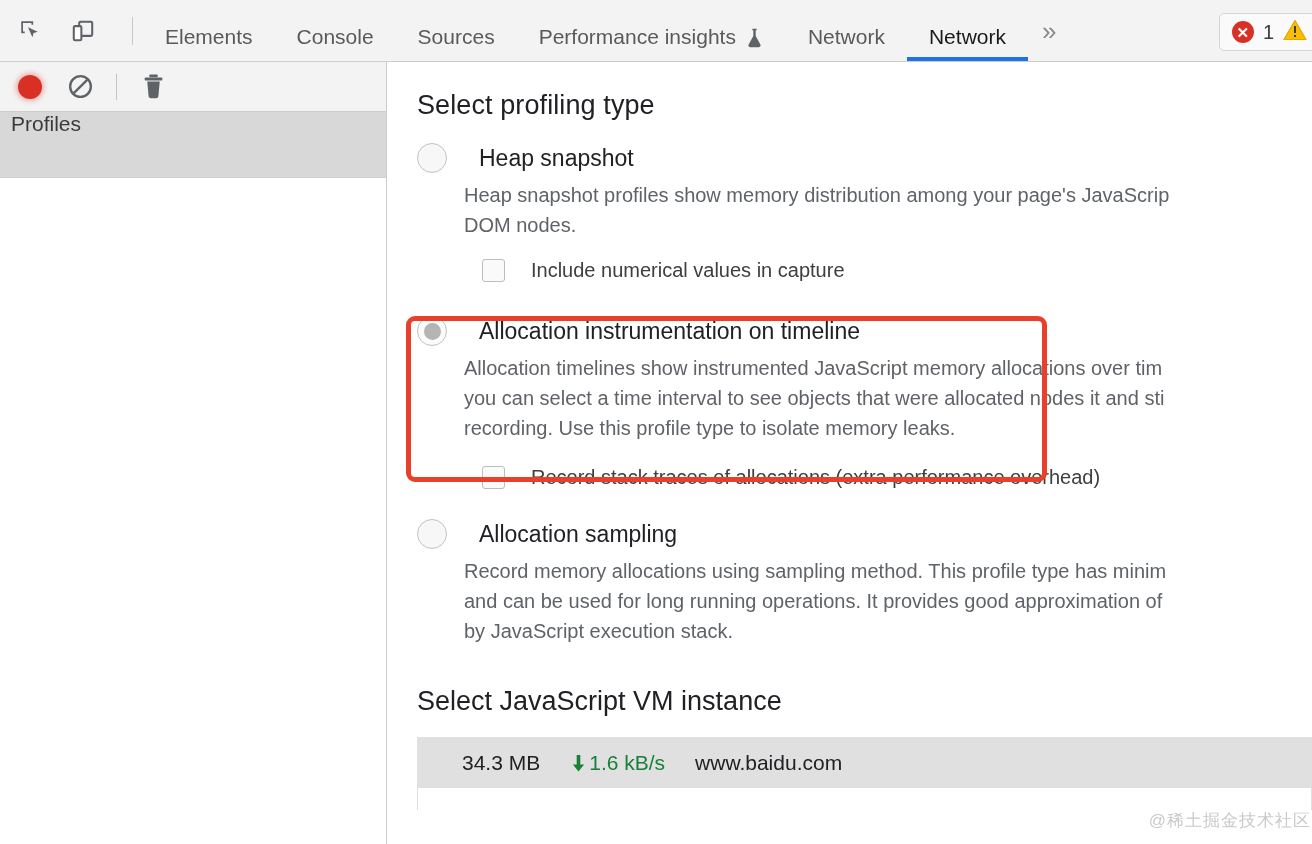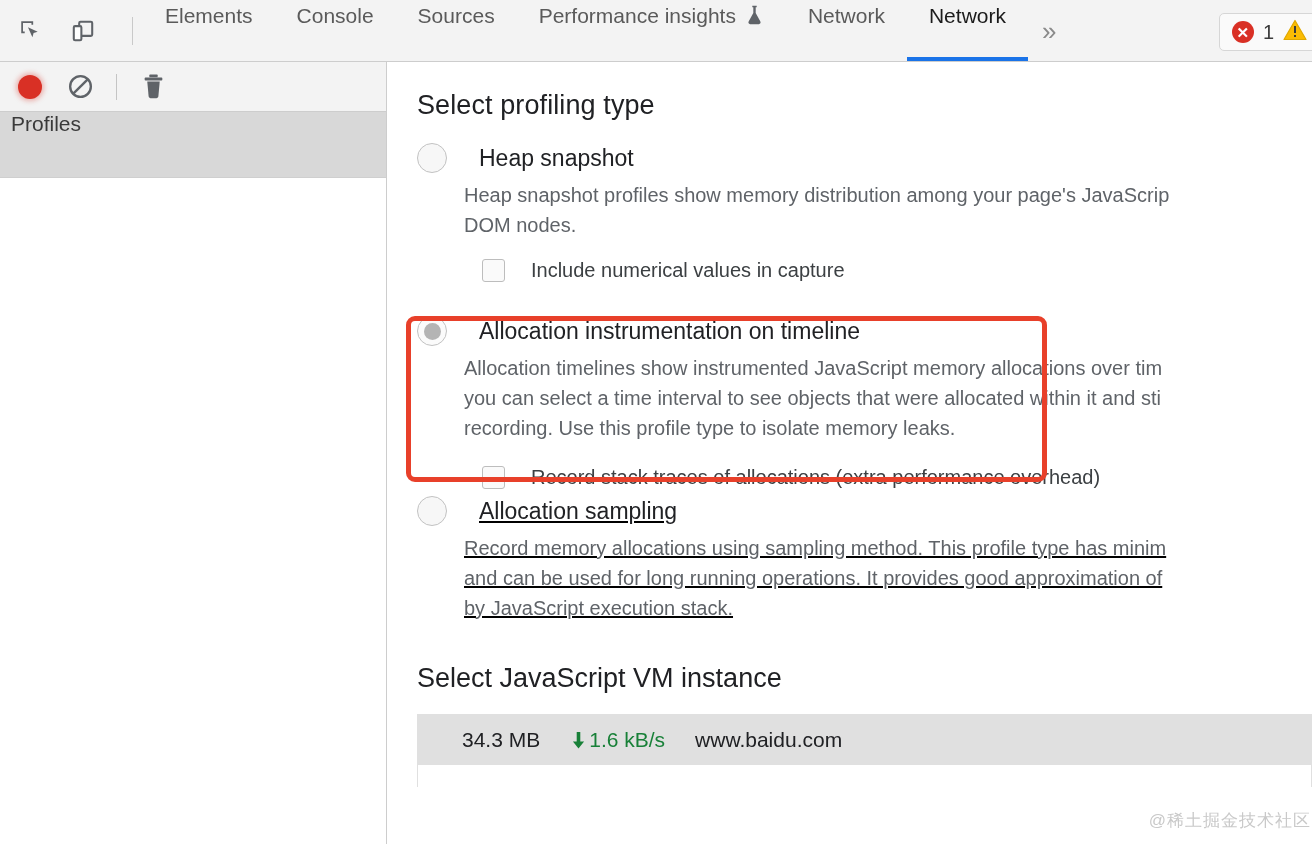--- a/index.html
+++ b/index.html
@@ -61,23 +61,23 @@
   .tab-strip {
     display: flex;
     align-items: stretch;
     flex: 1;
     min-width: 0;
   }
 
   .tab {
     position: relative;
     display: flex;
-    align-items: flex-start;
+    align-items: flex-end;
     gap: 9px;
-    padding: 4px 22px;
+    padding: 12px 22px;
     font-size: 21px;
     color: #5a5a5a;
     white-space: nowrap;
     cursor: pointer;
   }
 
   .tab.active {
     color: #1b1b1b;
   }
 
@@ -441,29 +441,29 @@
           <span class="check-label">Include numerical values in capture</span>
         </div>
       </div>
 
       <div class="opt-block" style="margin-top:34px;">
         <div class="opt-head">
           <span class="radio checked"></span>
           <span class="opt-label">Allocation instrumentation on timeline</span>
         </div>
         <div class="opt-desc">Allocation timelines show instrumented JavaScript memory allocations over tim
-you can select a time interval to see objects that were allocated within it and sti
+you can select a time interval to see objects that were allocated nodes it and sti
 recording. Use this profile type to isolate memory leaks.</div>
         <div class="check-row" style="margin-top:23px;">
           <span class="checkbox"></span>
           <span class="check-label">Record stack traces of allocations (extra performance overhead)</span>
         </div>
       </div>
 
-      <div class="opt-block" style="margin-top:7px;text-decoration:underline;">
+      <div class="opt-block" style="margin-top:30px;">
         <div class="opt-head">
           <span class="radio"></span>
           <span class="opt-label">Allocation sampling</span>
         </div>
         <div class="opt-desc">Record memory allocations using sampling method. This profile type has minim
 and can be used for long running operations. It provides good approximation of
 by JavaScript execution stack.</div>
       </div>
 
       <div class="vm-title" style="margin-top:40px;">Select JavaScript VM instance</div>

